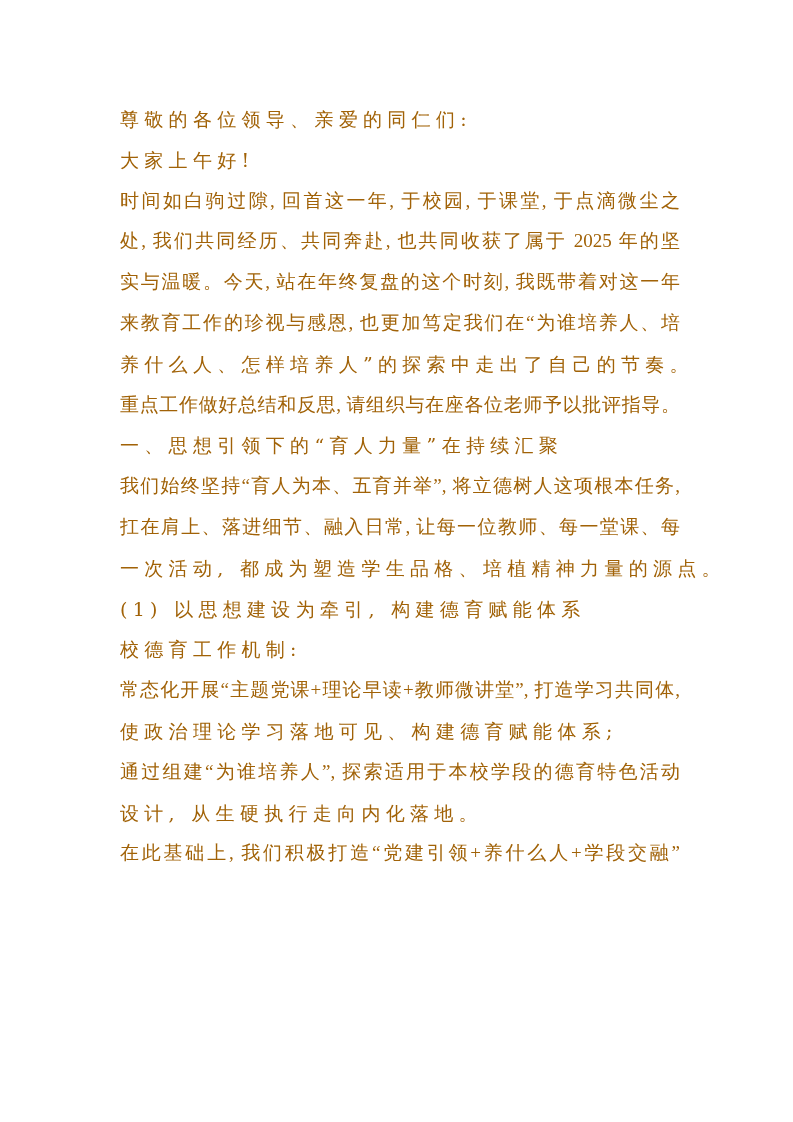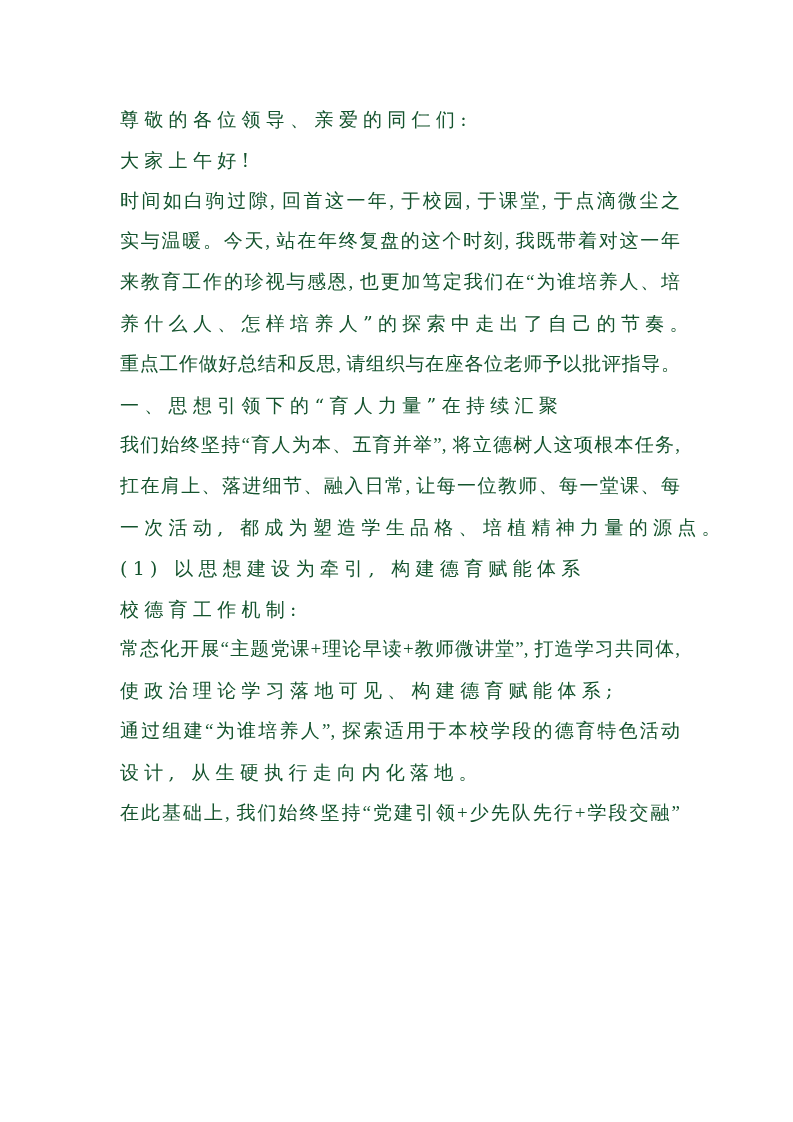--- a/index.html
+++ b/index.html
@@ -1,42 +1,43 @@
 <!DOCTYPE html>
 <html><head>
   <meta charset="utf-8">
   <style>
     html, body { margin:0; padding:0; background:#ffffff; }
     body { width:793px; height:1122px; position:relative; overflow:hidden; }
     .page {
       position:absolute; left:120px; top:99px; width:560px;
       font-family: "DejaVu Serif", "Liberation Serif", serif;
-      font-size:19px; color:#14532d;
+      font-size:19px; color:#a16207;
     }
     .line {
       height:40.8px; line-height:40.8px; white-space:nowrap;
       letter-spacing:5.3px;
     }
     .line.just { text-align:justify; text-align-last:justify; letter-spacing:0;font-family:Liberation Serif, serif; }
   </style>
 </head>
 <body>
 
 <div class="page">
   <div class="line">尊敬的各位领导、亲爱的同仁们:</div>
   <div class="line">大家上午好!</div>
   <div class="line just">时间如白驹过隙, 回首这一年, 于校园, 于课堂, 于点滴微尘之</div>
+  <div class="line just">处, 我们共同经历、共同奔赴, 也共同收获了属于 2025 年的坚</div>
   <div class="line just">实与温暖。今天, 站在年终复盘的这个时刻, 我既带着对这一年</div>
   <div class="line just">来教育工作的珍视与感恩, 也更加笃定我们在“为谁培养人、培</div>
   <div class="line">养什么人、怎样培养人”的探索中走出了自己的节奏。</div>
   <div class="line just">重点工作做好总结和反思, 请组织与在座各位老师予以批评指导。</div>
   <div class="line">一、思想引领下的“育人力量”在持续汇聚</div>
   <div class="line just">我们始终坚持“育人为本、五育并举”, 将立德树人这项根本任务,</div>
   <div class="line just">扛在肩上、落进细节、融入日常, 让每一位教师、每一堂课、每</div>
   <div class="line">一次活动, 都成为塑造学生品格、培植精神力量的源点。</div>
   <div class="line"> (1) 以思想建设为牵引, 构建德育赋能体系</div>
   <div class="line">校德育工作机制:</div>
   <div class="line just">常态化开展“主题党课+理论早读+教师微讲堂”, 打造学习共同体,</div>
   <div class="line">使政治理论学习落地可见、构建德育赋能体系;</div>
   <div class="line just">通过组建“为谁培养人”, 探索适用于本校学段的德育特色活动</div>
   <div class="line">设计, 从生硬执行走向内化落地。</div>
-  <div class="line just">在此基础上, 我们始终坚持“党建引领+少先队先行+学段交融”</div>
+  <div class="line just">在此基础上, 我们积极打造“党建引领+养什么人+学段交融”</div>
 </div>
 
 </body></html>

